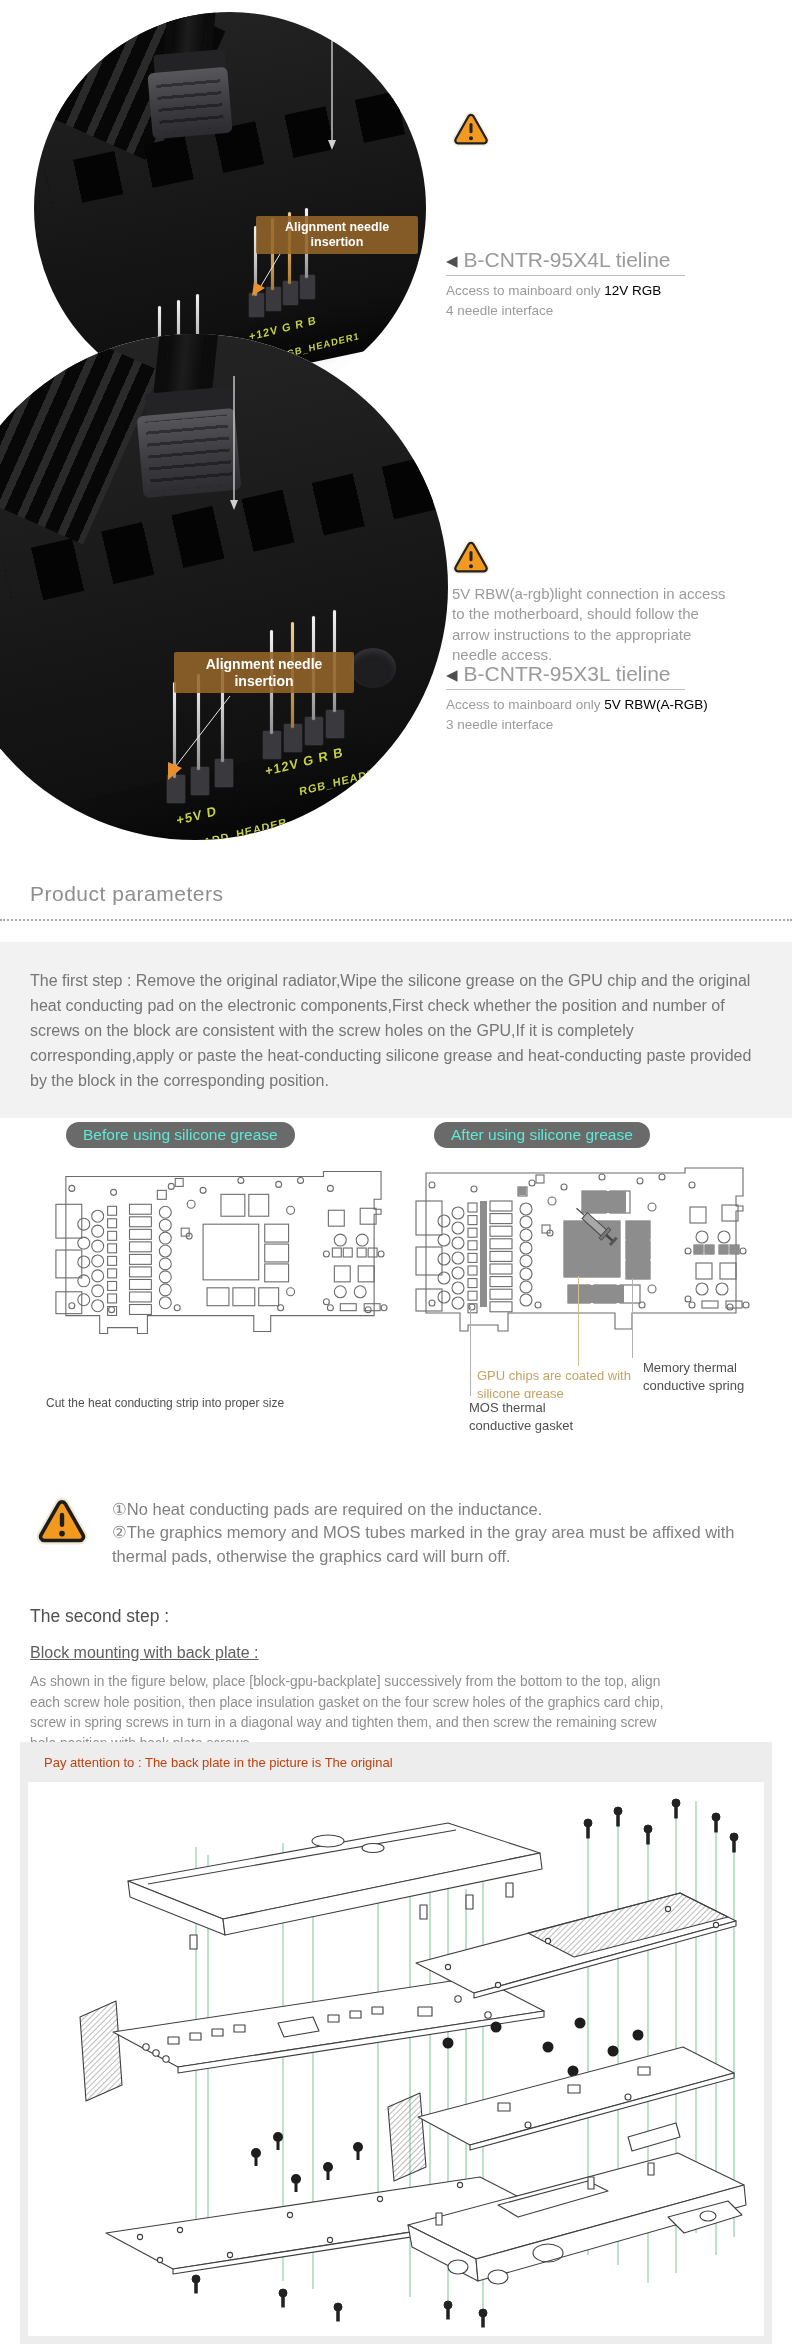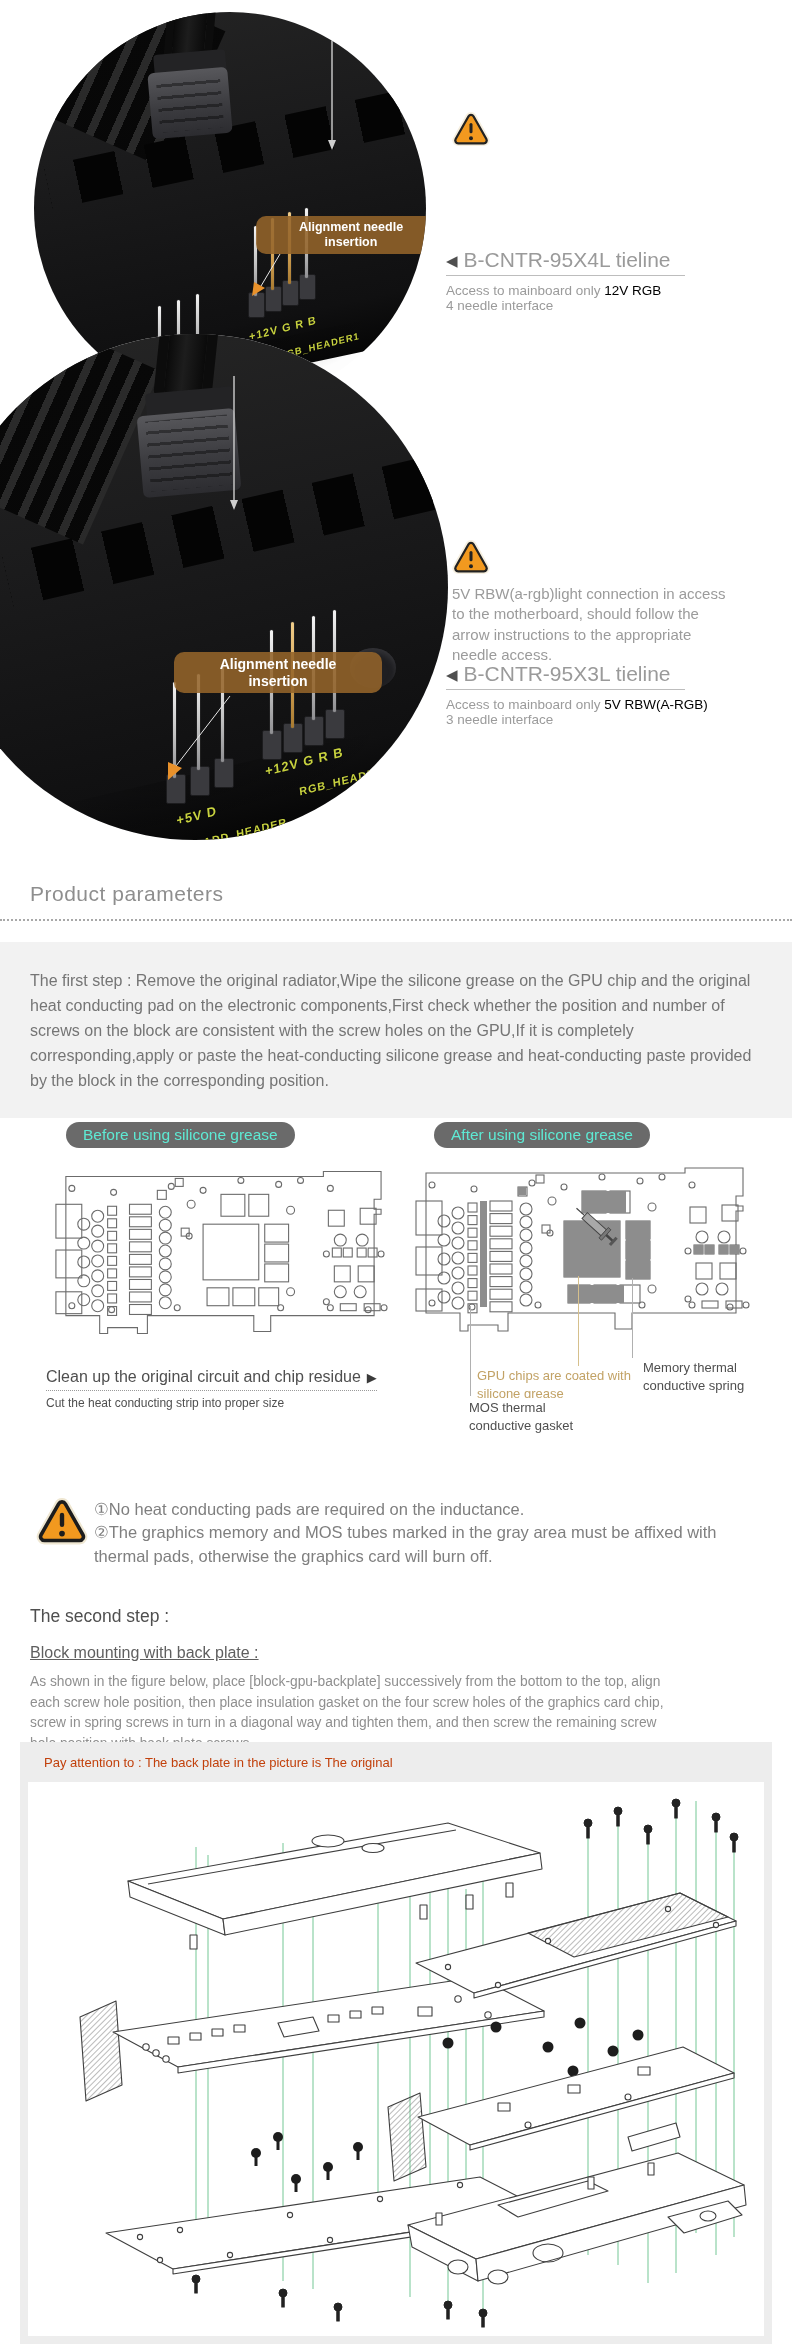--- a/index.html
+++ b/index.html
@@ -31,21 +31,21 @@
   .c1 .connbody{left:116px;top:58px;width:80px;height:66px;transform:rotate(-5deg);}
   .c2 .connbody{left:198px;top:78px;width:98px;height:82px;transform:rotate(-5deg);}
   .floor{position:absolute;background:radial-gradient(ellipse at 50% 0,rgba(0,0,0,.22),transparent 70%);}
   .c1 .floor{left:30px;top:336px;width:340px;height:46px;transform:rotate(-12deg);}
   .c2 .floor{left:40px;top:440px;width:430px;height:56px;transform:rotate(-13deg);}
   .pbase{position:absolute;width:15px;height:24px;background:#3a3a3e;border:1px solid #1c1c1e;border-radius:2px;}
   .c2 .pbase{width:18px;height:28px;}
   .pin{position:absolute;width:3px;border-radius:1.5px;background:linear-gradient(180deg,#f4f4f4,#c2c2c2 55%,#8f8f92);box-shadow:0 0 1px rgba(255,255,255,.6);}
   .pin.gold{background:linear-gradient(180deg,#f0cd8a,#d3a356 55%,#a87a30);}
   .silk{position:absolute;color:#c8d23f;font-weight:bold;letter-spacing:1px;transform:rotate(-14deg) skewX(-8deg);white-space:nowrap;text-shadow:0 0 1px rgba(0,0,0,.6);}
-  .badge{position:absolute;background:rgba(148,100,42,.88);color:#fff;font-weight:bold;text-align:center;line-height:1.18;padding:4px 20px;border-radius:10px;}
+  .badge{position:absolute;background:rgba(148,100,42,.88);color:#fff;font-weight:bold;text-align:center;line-height:1.18;padding:4px 6px;border-radius:2px;}
   .c1 .badge{left:222px;top:204px;width:150px;font-size:12.5px;}
   .c2 .badge{left:232px;top:318px;width:168px;font-size:14px;}
   .overlay-svg{position:absolute;left:0;top:0;}
 
   
   .note{position:absolute;display:flex;gap:8px;}
   .note p{margin:0;color:#9b9b9b;font-size:15px;line-height:1.36;}
   .n1{left:452px;top:112px;width:282px;}
   .n1 p{width:238px;}
   .n2{left:452px;top:540px;width:330px;flex-direction:column;}
@@ -53,21 +53,21 @@
   .warnicon{flex:0 0 auto;}
 
   .tieline{position:absolute;}
   .t1{left:446px;top:248px;}
   .t2{left:446px;top:662px;}
   .t-name{display:inline-flex;align-items:center;gap:6px;color:#9a9a9a;font-size:21px;
           border-bottom:1px solid #bdbdbd;padding:0 14px 3px 0;min-width:225px;}
   .t-name .tri{color:#4f4f4f;font-size:15px;line-height:1;}
   .t-access{margin-top:7px;color:#9b9b9b;font-size:13.5px;}
   .t-access .hl{color:#000000;margin-top:32px;}
-  .t-needle{color:#9b9b9b;font-size:13.5px;}
+  .t-needle{margin-top:5px;color:#9b9b9b;font-size:13.5px;}
 
   
   .pp-head{position:absolute;left:30px;top:882px;color:#8e8e8e;font-size:21px;letter-spacing:.5px;}
   .dotrule{position:absolute;left:0;top:919px;width:792px;border-top:2px dotted #a8a8a8;}
 
   .graybox{position:absolute;left:0;top:942px;width:792px;height:176px;background:#f2f2f2;}
   .graybox p{margin:0;padding:27px 28px 0 30px;color:#757575;font-size:16px;line-height:1.56;}
 
   
   .pill{position:absolute;background:#6a6a6a;color:#5eead4;font-size:15.5px;padding:4px 17px;border-radius:14px;white-space:nowrap;}
@@ -79,21 +79,21 @@
   .cap1{position:absolute;left:46px;top:1368px;color:#4f4f4f;font-size:16px;border-bottom:1px dotted #9a9a9a;padding-bottom:4px;}
   .cap1 .rtri{color:#3a3a3a;font-size:13px;margin-left:6px;}
   .cap2{position:absolute;left:46px;top:1396px;color:#4f4f4f;font-size:12px;}
   .callout{position:absolute;font-size:13px;line-height:1.35;background:#fff;padding:1px 3px;}
   .co-gpu{left:474px;top:1366px;width:178px;color:#c2a265;}
   .co-mem{left:640px;top:1358px;width:130px;color:#4f4f4f;}
   .co-mos{left:466px;top:1398px;width:140px;color:#4f4f4f;}
   .vline{position:absolute;width:1px;}
 
   
-  .warn2{position:absolute;left:36px;top:1498px;display:flex;gap:6px;width:730px;}
+  .warn2{position:absolute;left:36px;top:1498px;display:flex;gap:24px;width:730px;}
   .warn2 .txt{color:#7f7f7f;font-size:16.5px;line-height:1.42;width:650px;}
 
   
   .s2-head{position:absolute;left:30px;top:1606px;color:#4f4f4f;font-size:17.5px;}
   .s2-sub{position:absolute;left:30px;top:1644px;color:#5f5f5f;font-size:16px;text-decoration:underline;}
   .s2-para{position:absolute;left:30px;top:1672px;width:648px;color:#8f8f8f;font-size:13.8px;line-height:1.5;}
 
   
   .asm{position:absolute;left:20px;top:1742px;width:752px;height:602px;background:#ededed;}
   .asm-head{padding:13px 0 0 24px;color:#c2410c;font-size:13px;}
@@ -435,21 +435,20 @@
     <line x1="0" y1="26" x2="0" y2="37" stroke="#444" stroke-width="1.2"></line>
     <line x1="0" y1="-3" x2="0" y2="-12" stroke="#444" stroke-width="2.4"></line>
     <rect x="-5" y="-14" width="10" height="3" fill="#555"></rect>
       </g>
     </svg>
 
   <div class="vline" style="left:578px;top:1276px;height:90px;background:#d6c08c;"></div>
   <div class="vline" style="left:632px;top:1278px;height:80px;background:#b0b0b0;"></div>
   <div class="vline" style="left:470px;top:1306px;height:90px;background:#b0b0b0;"></div>
 
-  <div class="cap1"><span>Clean up the original circuit and chip residue</span><span class="rtri">▶</span></div>
   <div class="cap2">Cut the heat conducting strip into proper size</div>
 
   <div class="callout co-gpu">GPU chips are coated with silicone grease</div>
   <div class="callout co-mem">Memory thermal conductive spring</div>
   <div class="callout co-mos">MOS thermal conductive gasket</div>
 
   <div class="warn2">
     <svg width="52" height="49" viewBox="0 0 40 38">
       <path d="M17.4 4.5 a3 3 0 0 1 5.2 0 l13.6 24 a3 3 0 0 1 -2.6 4.5 h-27.2 a3 3 0 0 1 -2.6 -4.5 z" fill="none" stroke="#efe7d2" stroke-width="6"></path>
       <path d="M17.4 4.5 a3 3 0 0 1 5.2 0 l13.6 24 a3 3 0 0 1 -2.6 4.5 h-27.2 a3 3 0 0 1 -2.6 -4.5 z" fill="#f2991f" stroke="#1d1d1d" stroke-width="2.8"></path>

